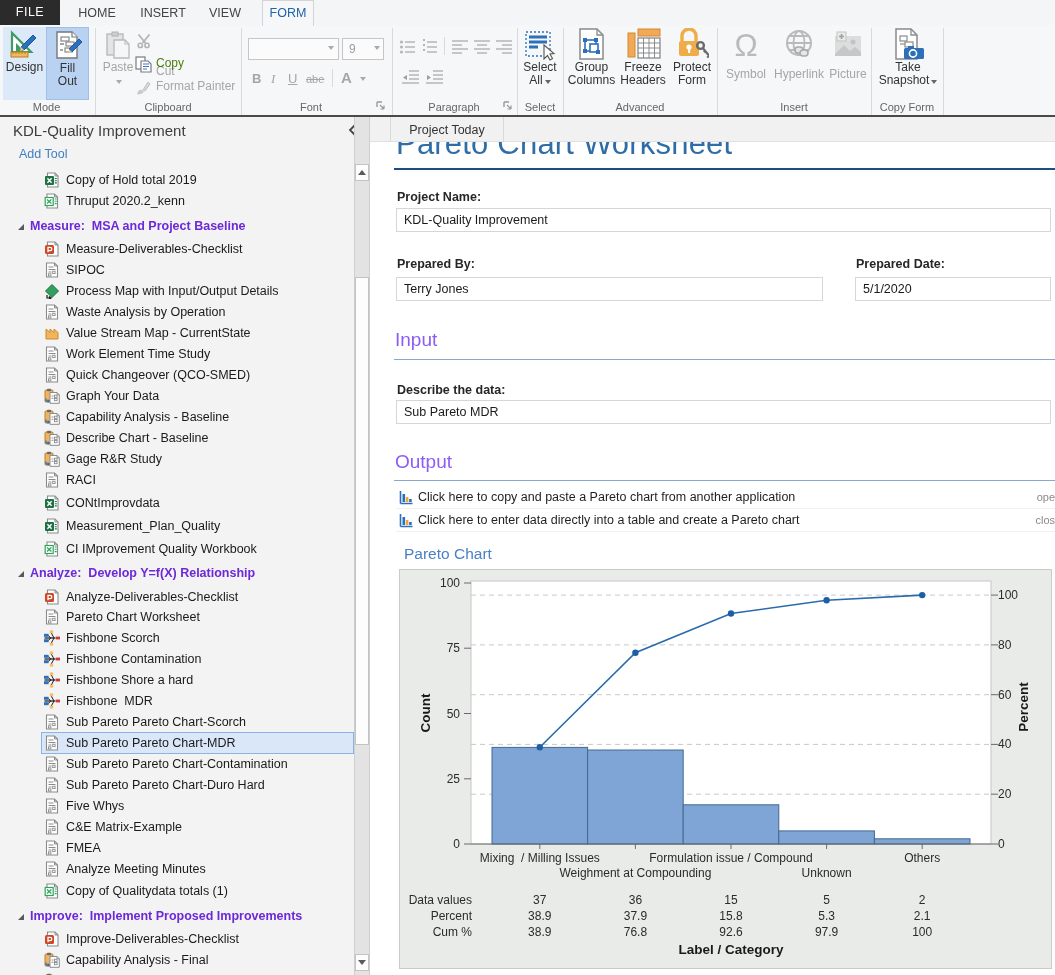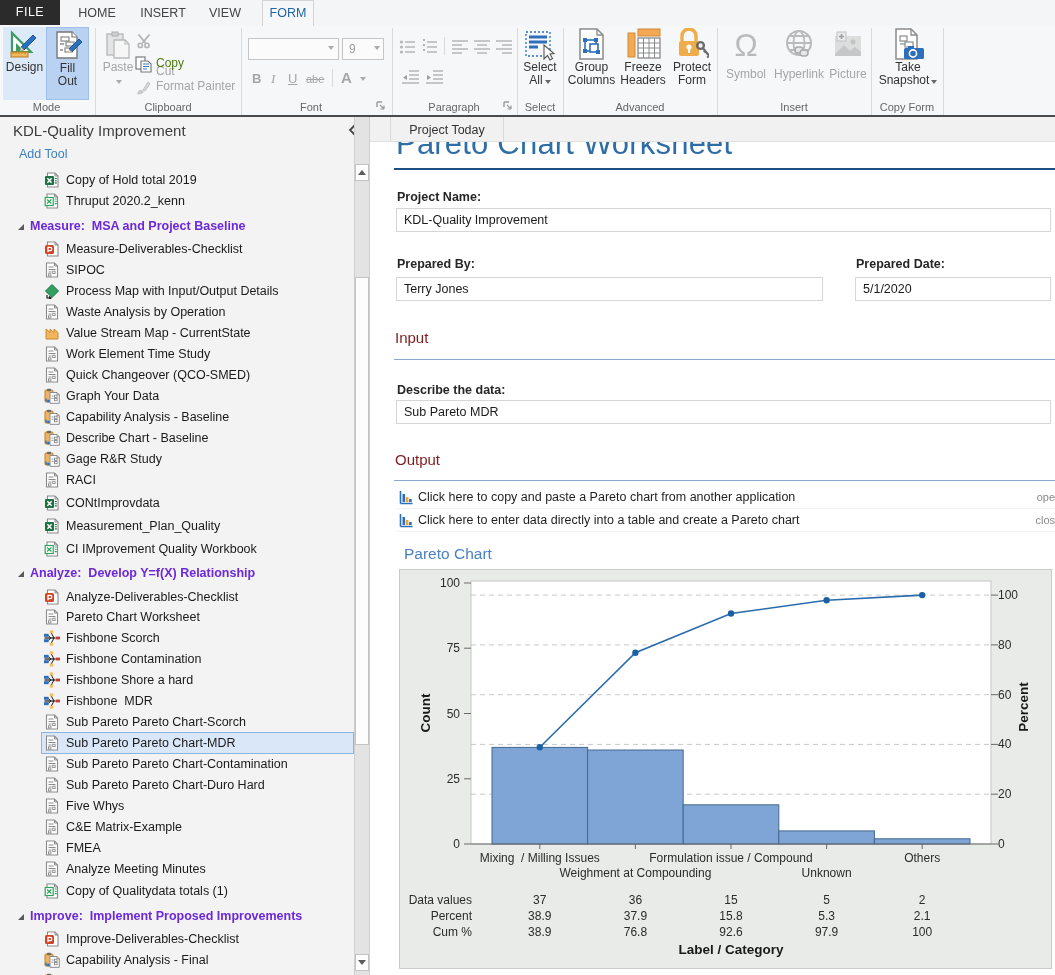--- a/index.html
+++ b/index.html
@@ -48,21 +48,21 @@
 #doctabbar { position:absolute; left:0; top:0; width:685px; height:25px; background:#f1f1f2; border-bottom:1px solid #e0e0e0; }
 #tab1 { position:absolute; left:20px; top:0; width:114px; height:25px; border-left:1px solid #dadada; border-right:1px solid #dadada; font-size:12.5px; color:#333; text-align:center; line-height:26px; }
 #tab2 { position:absolute; left:130px; top:0; width:230px; height:25px; background:#fff; border-left:1px solid #c9c9c9; border-right:1px solid #c9c9c9; border-top:2px solid #1d1d1d; font-size:12.5px; font-weight:bold; color:#1a1a1a; text-align:center; line-height:23px; }
 #tab2 .x { font-weight:normal; color:#555; font-size:12px; margin-left:4px; }
 #formscroll { position:absolute; left:0; top:25px; width:685px; height:833px; overflow:hidden; }
 #formbody { position:absolute; left:0; top:-21px; width:685px; }
 h1.ftitle { position:absolute; left:26px; top:5px; font-size:31px; line-height:35px; letter-spacing:0.2px; font-weight:normal; color:#2e6da6; }
 #titlerule { position:absolute; left:24px; top:47px; width:661px; height:2px; background:#1c4e82; }
 .flabel { position:absolute; font-size:12.5px; font-weight:bold; color:#262626; }
 .finput { position:absolute; height:24px; background:#fff; border:1px solid #d6d6d6; font-size:12.5px; color:#1a1a1a; line-height:22px; padding-left:7px; }
-.sechead { position:absolute; font-size:15px; color:#7f1d1d; }
+.sechead { position:absolute; font-size:19px; color:#8b5cf6; }
 .secrule { position:absolute; height:1px; background:#87a9cf; }
 .clickrow { position:absolute; left:26px; width:659px; height:23px; border-bottom:1px solid #f1f1f1; }
 .clickrow .ci { position:absolute; left:3px; top:4px; }
 .clickrow .ct { position:absolute; left:22px; top:4px; font-size:12.5px; color:#1f1f1f; }
 .clickrow .cr { position:absolute; right:0px; top:5px; font-size:11px; color:#8a8a8a; }
 #paretohead { position:absolute; left:34px; top:424px; font-size:15.5px; color:#4a80c4; }
 #chartbox { position:absolute; left:29px; top:448px; width:653px; height:400px; background:#e9ebe8; border:1px solid #c9cbc8; }
 </style>
 </head>
 <body>

